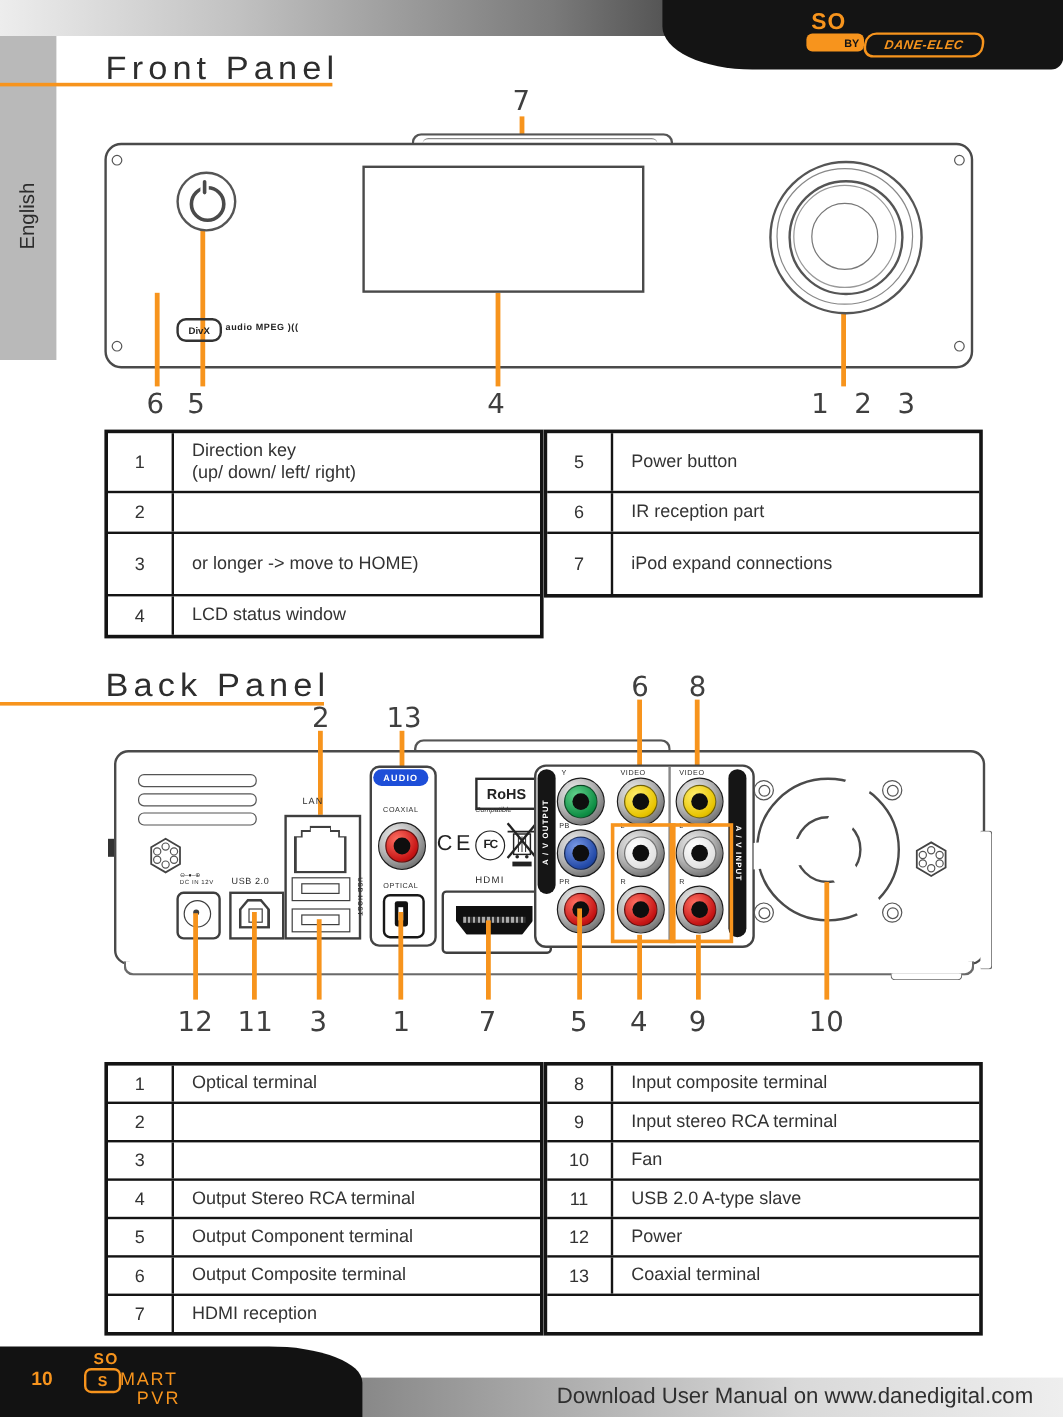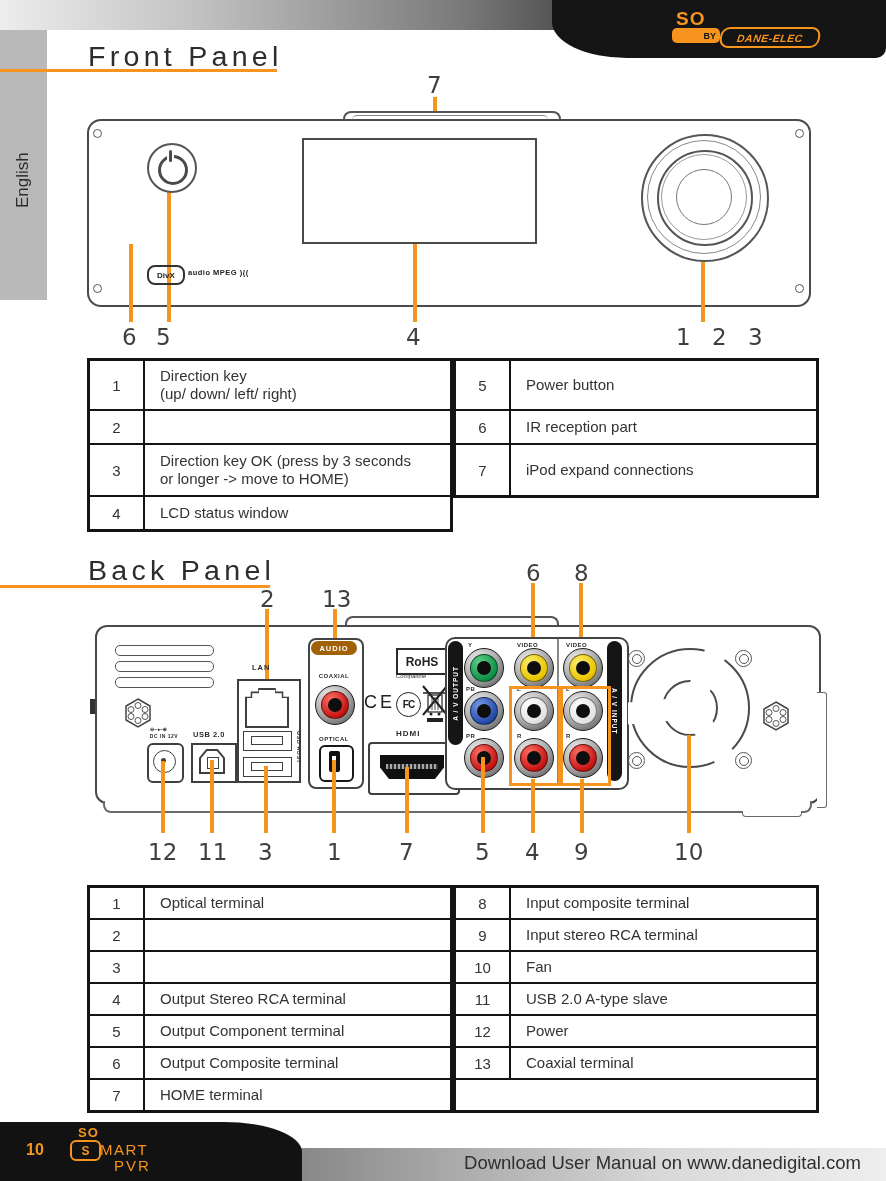--- a/index.html
+++ b/index.html
@@ -16,21 +16,21 @@
   .tblwrap{position:absolute;display:flex;align-items:flex-start}
   .tbl{border:3px solid #141414;background:#fff}
   .trow{display:flex;border-top:2px solid #141414}
   .trow:first-child{border-top:none}
   .tnum{width:53px;flex:0 0 53px;border-right:2px solid #141414;display:flex;
         align-items:center;justify-content:center;font-size:15px;color:#333}
   .tdesc{flex:1;display:flex;flex-direction:column;justify-content:center;
          padding-left:15px;padding-right:4px;font-size:15px;color:#333;line-height:1.22}
   
   .po{position:absolute;border:2px solid #3f3f3f;background:#fff}
-  .plabel{position:absolute;font-size:6px;color:#2b2b2b;letter-spacing:.5px;font-weight:bold;white-space:nowrap}
+  .plabel{position:absolute;font-size:6px;color:#2b2b2b;letter-spacing:.5px;font-weight:normal;white-space:nowrap}
   .jack{position:absolute;width:38px;height:38px;border-radius:50%;border:1px solid #1c1c1c;
         background:radial-gradient(circle at 36% 30%,#f0f0f0 0%,#b5b5b5 45%,#474747 100%)}
   .jack i{position:absolute;border-radius:50%}
   .jack .ring{inset:5px;border:1px solid rgba(0,0,0,.5)}
   .jack .core{inset:12px;background:#0e0e0e}
   .ring-green{background:radial-gradient(circle at 35% 30%,#63d18c,#0f8f45 70%,#066330)}
   .ring-yellow{background:radial-gradient(circle at 35% 30%,#ffee6e,#e8c400 70%,#b89a00)}
   .ring-blue{background:radial-gradient(circle at 35% 30%,#7a9ae6,#234aa8 70%,#16306f)}
   .ring-white{background:radial-gradient(circle at 35% 30%,#ffffff,#e2e2e2 70%,#bdbdbd)}
   .ring-red{background:radial-gradient(circle at 35% 30%,#ff7063,#c61414 70%,#8d0c0c)}
@@ -111,21 +111,20 @@
             <span>Direction key</span>
             <span>(up/ down/ left/ right)</span>
           </div>
       </div>
       <div class="trow" style="height:32px">
         <div class="tnum">2</div>
       </div>
       <div class="trow" style="height:50px">
         <div class="tnum">3</div>
         <div class="tdesc">
-            <span>Direction key OK (press by 3 seconds</span>
             <span>or longer -&gt; move to HOME)</span>
           </div>
       </div>
       <div class="trow" style="height:32px">
         <div class="tnum">4</div>
         <div class="tdesc">
             <span>LCD status window</span>
           </div>
       </div>
     </div>
@@ -210,21 +209,21 @@
   <div class="po" style="left:237px;top:679px;width:60px;height:100px"></div>
   <div class="abs" style="left:245px;top:688px;width:44px;height:40px;background:#3f3f3f;clip-path:polygon(0 22%,13% 22%,13% 9%,30% 9%,30% 0,70% 0,70% 9%,87% 9%,87% 22%,100% 22%,100% 100%,0 100%)"></div>
   <div class="abs" style="left:247px;top:690px;width:40px;height:36px;background:#fff;clip-path:polygon(0 22%,13% 22%,13% 9%,30% 9%,30% 0,70% 0,70% 9%,87% 9%,87% 22%,100% 22%,100% 100%,0 100%)"></div>
   <div class="po" style="left:243px;top:731px;width:47px;height:18px;border-width:1.5px"></div>
   <div class="abs" style="left:251px;top:736px;width:30px;height:7px;border:1.5px solid #3f3f3f;background:#fff"></div>
   <div class="po" style="left:243px;top:757px;width:47px;height:18px;border-width:1.5px"></div>
   <div class="abs" style="left:251px;top:762px;width:30px;height:7px;border:1.5px solid #3f3f3f;background:#fff"></div>
   <div class="abs vtext" style="left:296px;top:731px;height:48px;font-size:5.5px;font-weight:bold;color:#333;letter-spacing:.5px">USB HOST</div>
 
   <div class="abs" style="left:308px;top:638px;width:52px;height:147px;border:2px solid #444;border-radius:8px;background:#fff"></div>
-  <div class="abs" style="left:311px;top:641px;width:46px;height:14px;background:#a16207;border-radius:7px;display:flex;align-items:center;justify-content:center">
+  <div class="abs" style="left:311px;top:641px;width:46px;height:14px;background:#1d4ed8;border-radius:7px;display:flex;align-items:center;justify-content:center">
     <span style="font-size:7.5px;color:#fff;font-weight:bold;letter-spacing:1px">AUDIO</span>
   </div>
   <div class="plabel" style="left:308px;top:673px;width:52px;text-align:center">COAXIAL</div>
   <div class="jack" style="left:315px;top:685px">
     <i class="ring ring-red"></i>
       <i class="core"></i>
   </div>
   <div class="plabel" style="left:308px;top:736px;width:52px;text-align:center">OPTICAL</div>
   <div class="abs" style="left:319px;top:745px;width:31px;height:33px;border:2.5px solid #181818;border-radius:6px;background:#fff"></div>
   <div class="abs" style="left:329px;top:751px;width:11px;height:21px;background:#111;border-radius:2px"></div>
@@ -381,21 +380,21 @@
         </div>
       <div class="trow" style="height:30px">
           <div class="tnum">6</div>
           <div class="tdesc">
             <span>Output Composite terminal</span>
           </div>
         </div>
       <div class="trow" style="height:30px">
           <div class="tnum">7</div>
           <div class="tdesc">
-            <span>HOME terminal</span>
+            <span>HDMI reception</span>
           </div>
         </div>
     </div>
     <div class="tbl" style="width:360px">
       <div class="trow" style="height:30px">
           <div class="tnum">8</div>
           <div class="tdesc">
             <span>Input composite terminal</span>
           </div>
         </div>

